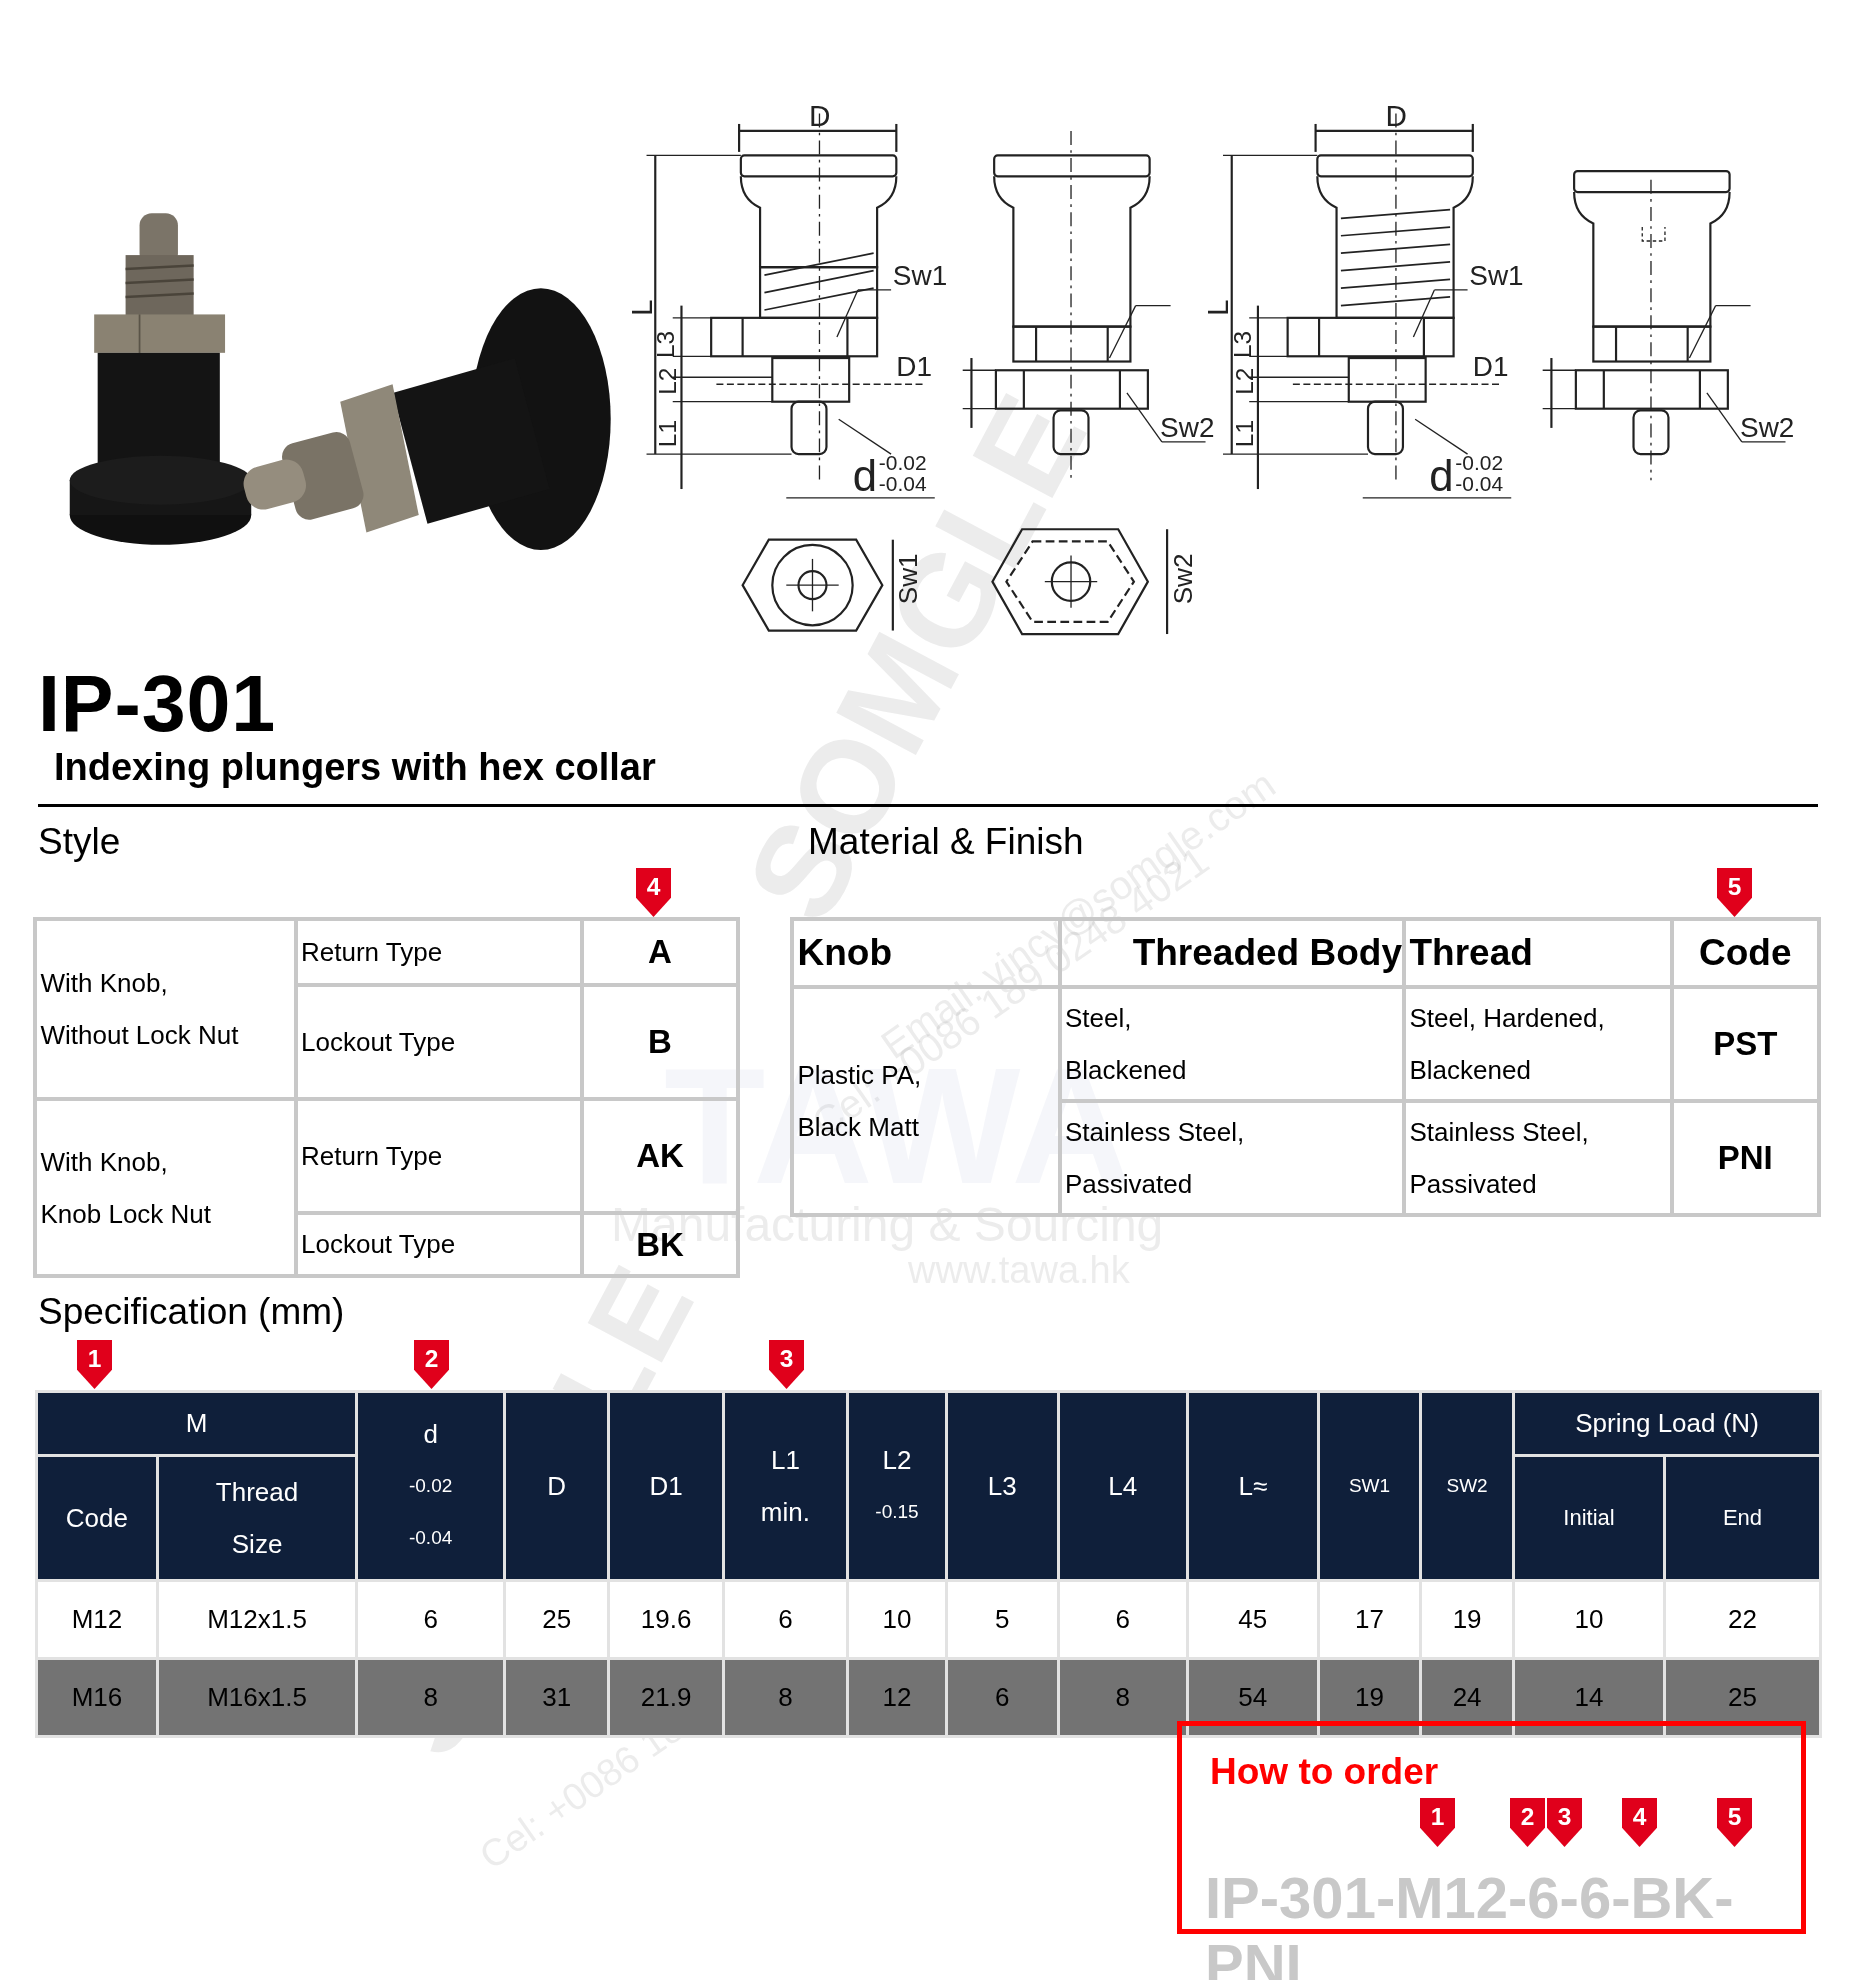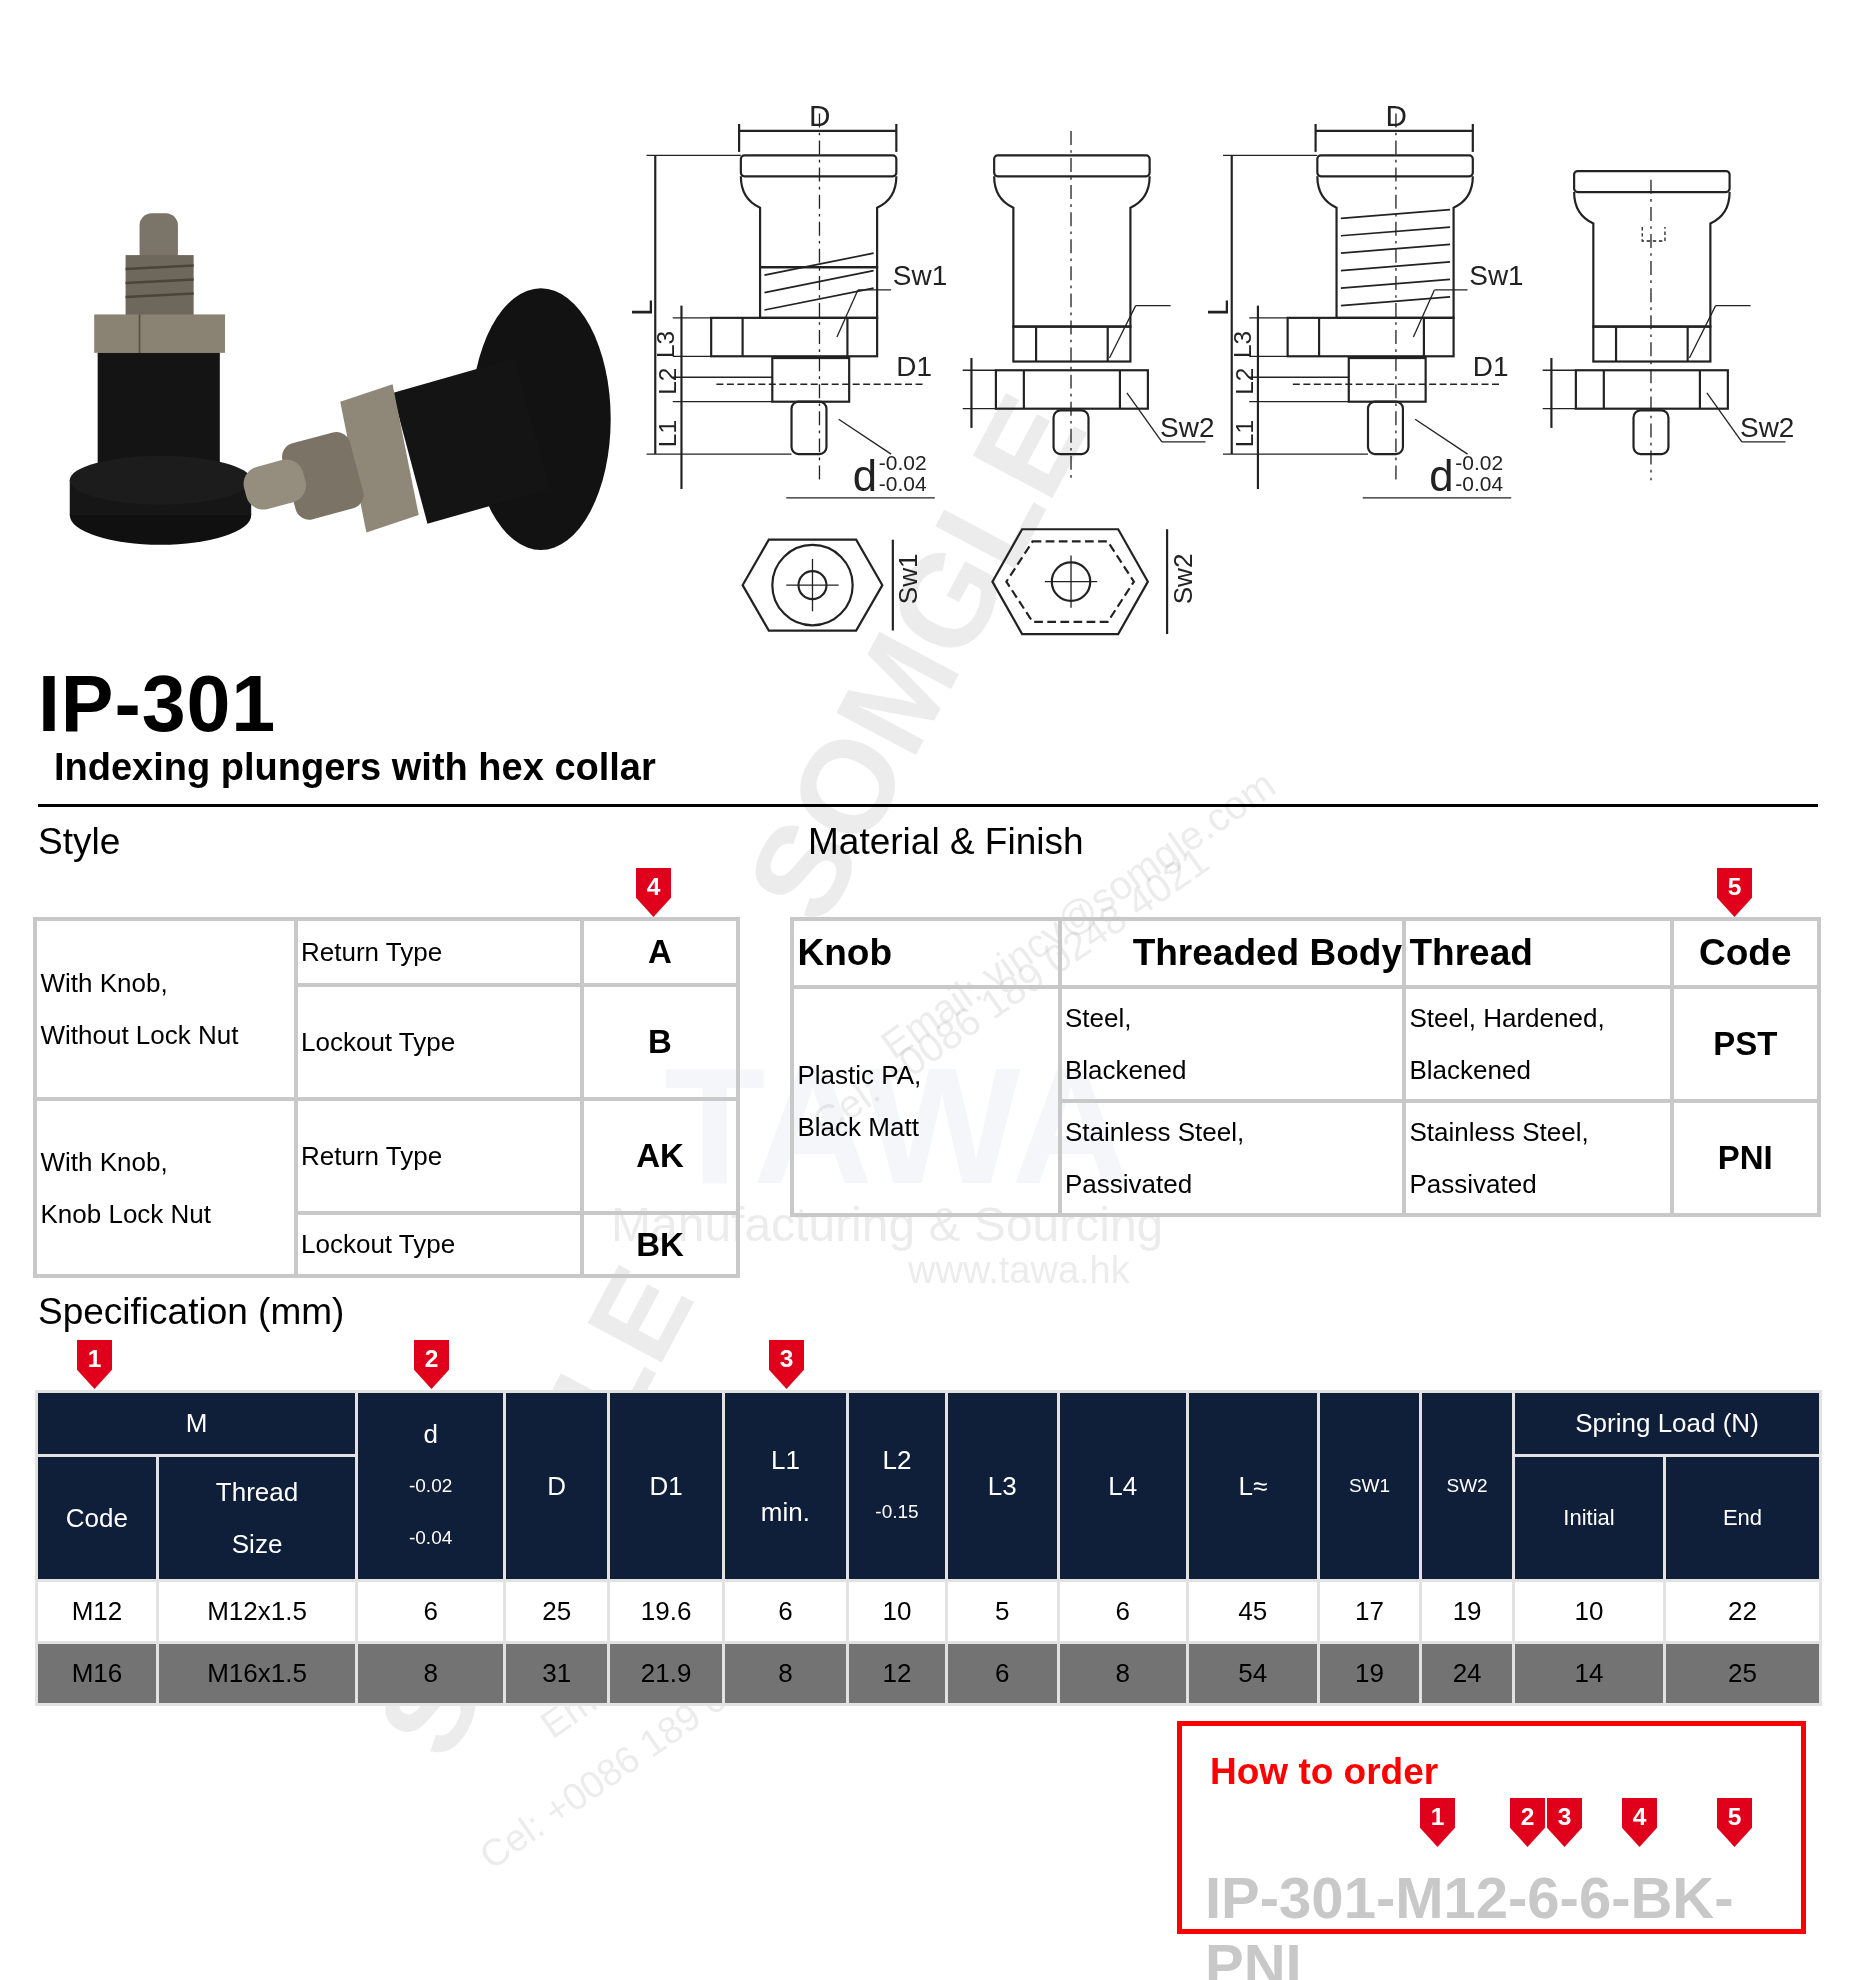--- a/index.html
+++ b/index.html
@@ -19,21 +19,21 @@
   
   table{border-collapse:collapse;}
   .grid td{border:4.4px solid #c8c8c8;font-size:26px;vertical-align:middle;padding:0 0 0 3.5px;}
   .grid td.code{text-align:center;font-weight:bold;font-size:33px;padding:0;}
   .grid td.hdr{font-weight:bold;font-size:37px;}
   .twoline{line-height:52px;}
   
   .spec{position:absolute;left:35px;top:1390px;border-collapse:separate;border-spacing:3.5px;background:#e2e2e2;}
   .spec th{background:#0f1f3a;color:#fff;font-weight:normal;font-size:26px;text-align:center;vertical-align:middle;padding:0;}
   .spec th .small{font-size:19px;}
-  .spec td{background:#fff;font-size:26px;text-align:center;height:59px;padding:0;}
+  .spec td{background:#fff;font-size:26px;text-align:center;height:59px;padding:8px;}
   .spec tr.alt td{background:#737373;}
   
   .order-box{left:1177px;top:1721px;width:629px;height:213px;border:5.2px solid #f00;box-sizing:border-box;}
   .order-title{left:28px;top:24.5px;font-size:37px;font-weight:bold;color:#f00;}
   .order-code{left:23px;top:138px;font-size:58px;font-weight:bold;color:#c8c8c8;letter-spacing:0px;}
   
   .drawing{position:absolute;left:629px;top:96px;}
 </style>
 </head>
 <body>

